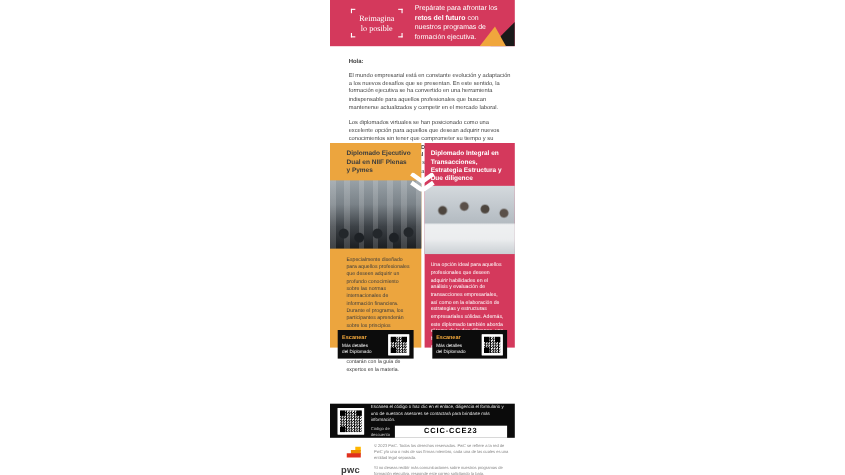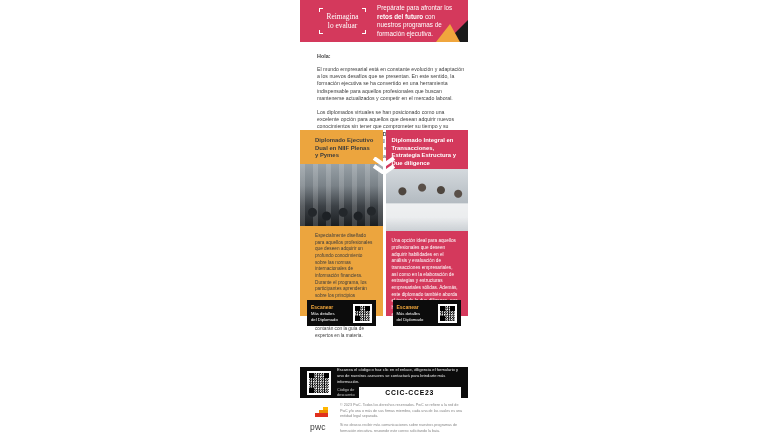--- a/index.html
+++ b/index.html
@@ -84,39 +84,39 @@
   .cta-right { flex:1; }
   .cta-line { color:#e8e8e8; font-size:4.1px; line-height:1.45; }
   .code-row { display:flex; align-items:center; gap:4px; margin-top:2.5px; }
   .code-label { color:#c9c9c9; font-size:3.8px; line-height:1.3; flex:none; }
   .code-box { flex:1; height:11px; background:#fff; display:flex; align-items:center; justify-content:center;
               color:#000; font-weight:bold; font-size:6.8px; letter-spacing:0.8px; }
 
   
   .footer { position:absolute; top:402px; left:10px; right:4px; display:flex; gap:10px; align-items:flex-start; }
   .pwc { flex:none; width:20px; text-align:left; padding-top:2px; }
-  .pwc-word { font-size:8.5px; font-weight:normal; color:#3d3d3d; letter-spacing:0.2px; line-height:1; margin-top:1px; }
+  .pwc-word { font-size:8.5px; font-weight:bold; color:#3d3d3d; letter-spacing:0.2px; line-height:1; margin-top:1px; }
   .legal { flex:1; color:#858585; font-size:3.7px; line-height:1.55; padding-top:1px; }
   .legal p + p { margin-top:3px; }
 </style>
 </head>
 <body>
 
 <div class="canvas">
   <div class="email">
 
     <div class="banner">
       <div class="tagline-frame">
         <span class="corner tl"></span>
         <span class="corner tr"></span>
         <span class="corner bl"></span>
         <span class="corner br"></span>
         <div class="tagline">
           <div>Reimagina</div>
-          <div>lo evaluar</div>
+          <div>lo posible</div>
         </div>
       </div>
       <div class="headline"><span>Prepárate para afrontar los </span><b>retos del futuro</b><span> con nuestros programas de formación ejecutiva.</span></div>
       <svg class="banner-tri" viewBox="0 0 36 22">
         <polygon points="14,22 36,0 36,22" fill="#1a1a1a"></polygon>
         <polygon points="4,22 18,4 28,22" fill="#f0a63d"></polygon>
       </svg>
     </div>
 
     <div class="intro">

